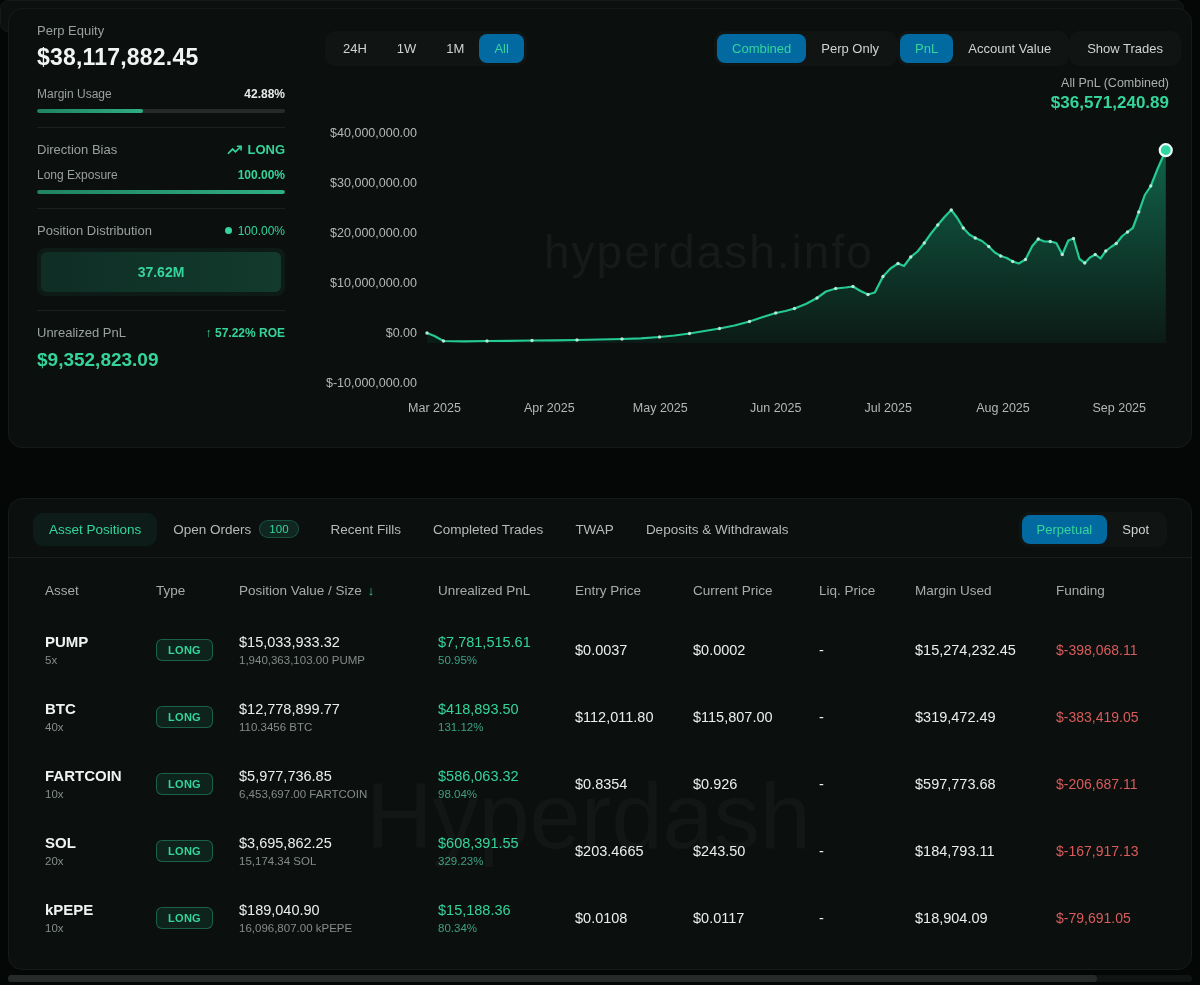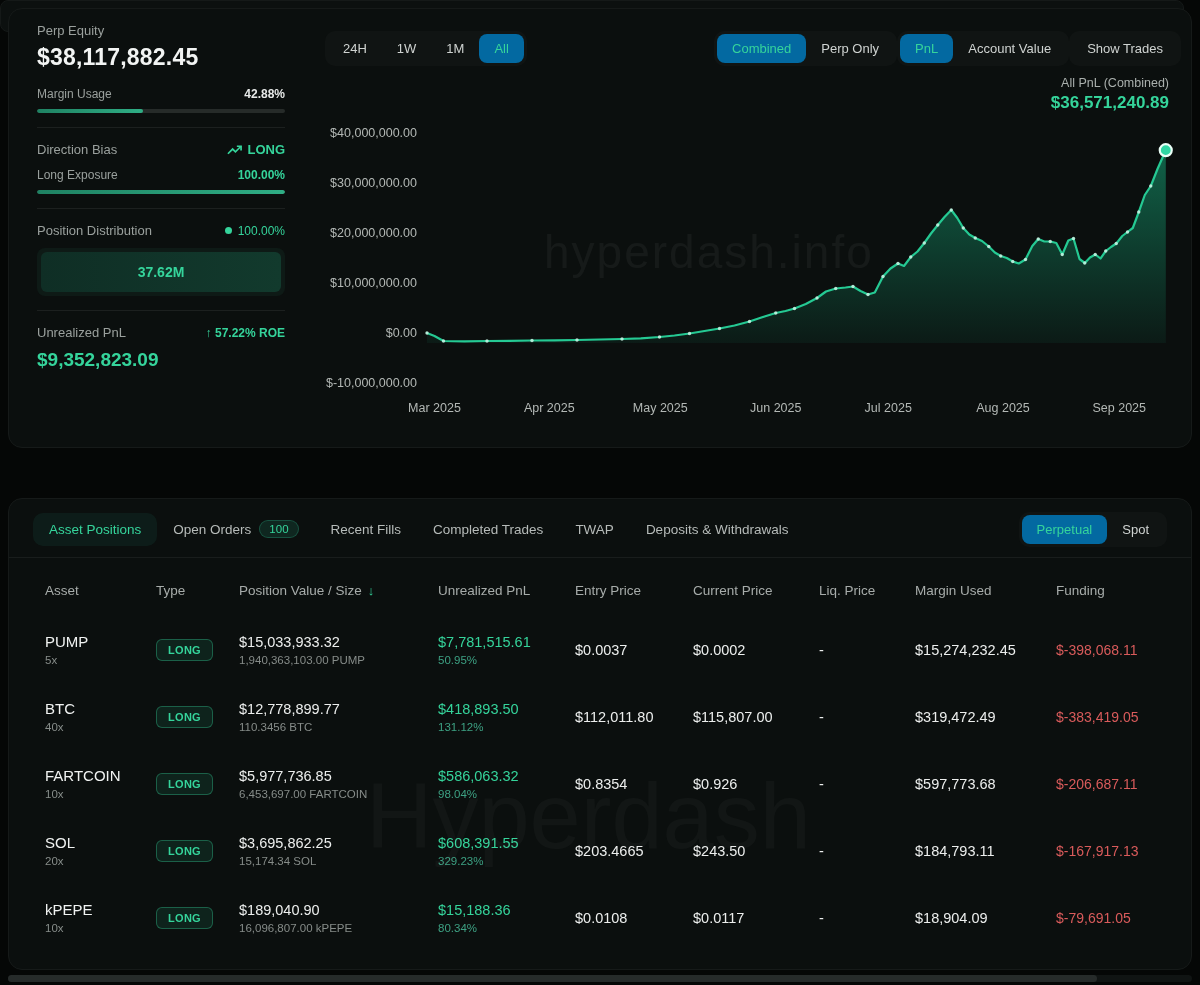--- a/index.html
+++ b/index.html
@@ -51,21 +51,21 @@
   .tab-badge { background:rgba(47,214,163,0.12); border:1px solid rgba(47,214,163,0.25); color:#35d49b; font-size:11.5px; padding:2px 9px; border-radius:999px; }
   #market-toggle { margin-left:auto; display:flex; background:#101413; border-radius:10px; padding:3px; }
 
   
   #pos-table { position:relative; margin-top:6px; }
   .tgrid { display:grid; grid-template-columns:111px 83px 199px 137px 118px 126px 96px 141px 1fr; padding:0 24px 0 36px; align-items:center; }
   .thead { height:52px; }
   .th { font-size:13.5px; color:#a7acaa; }
   .sort-arrow { color:#35d49b; font-size:13px; margin-left:6px; }
   .trow { height:67px; }
-  .asset-name { font-size:15px; font-weight:400; color:#f1f3f2; }
+  .asset-name { font-size:15px; font-weight:700; color:#f1f3f2; }
   .asset-lev { font-size:11.5px; color:#878d8a; margin-top:4px; }
   .type-badge { display:inline-block; font-size:11px; font-weight:700; color:#35d49b; background:rgba(53,212,155,0.1); border:1px solid rgba(53,212,155,0.35); border-radius:6px; padding:4px 11px; letter-spacing:.3px; }
   .cell-main { font-size:14.5px; color:#eceeed; }
   .cell-main.pnl { color:#35d49b; }
   .cell-sub { font-size:11.5px; color:#868c89; margin-top:4px; }
   .cell-sub.pnlpct { color:#3da183; }
   .cell-red { font-size:14px; color:#d95b5b; }
   #table-watermark { position:absolute; left:314px; top:200px; font-size:92px; font-weight:400; color:rgba(230,240,235,0.035); pointer-events:none;margin-left:43px; }
 
   #h-scrollbar { position:absolute; left:8px; top:975px; width:1184px; height:7px; background:#101413; border-radius:4px; }

